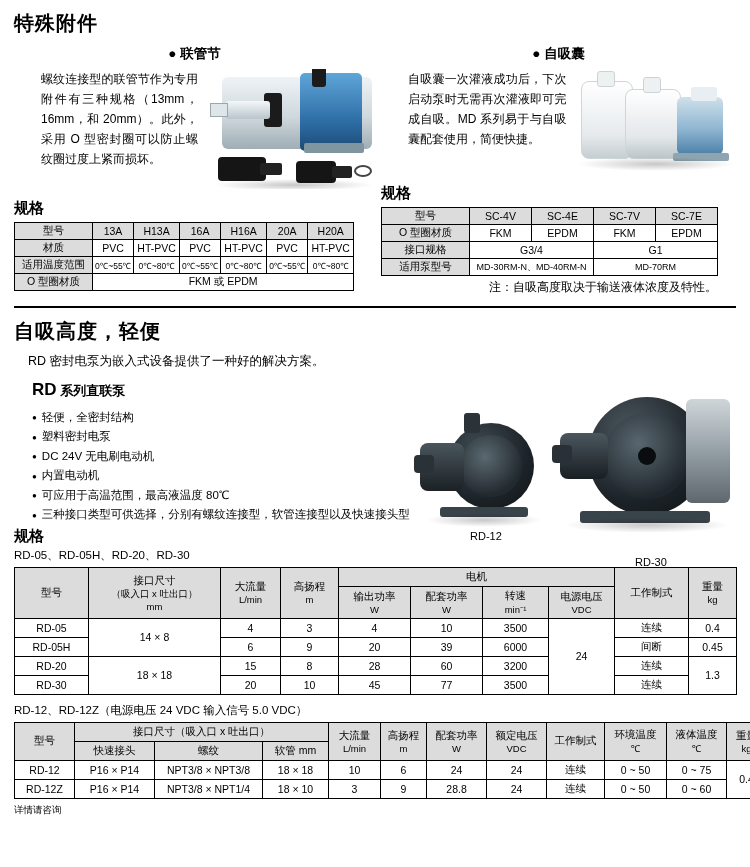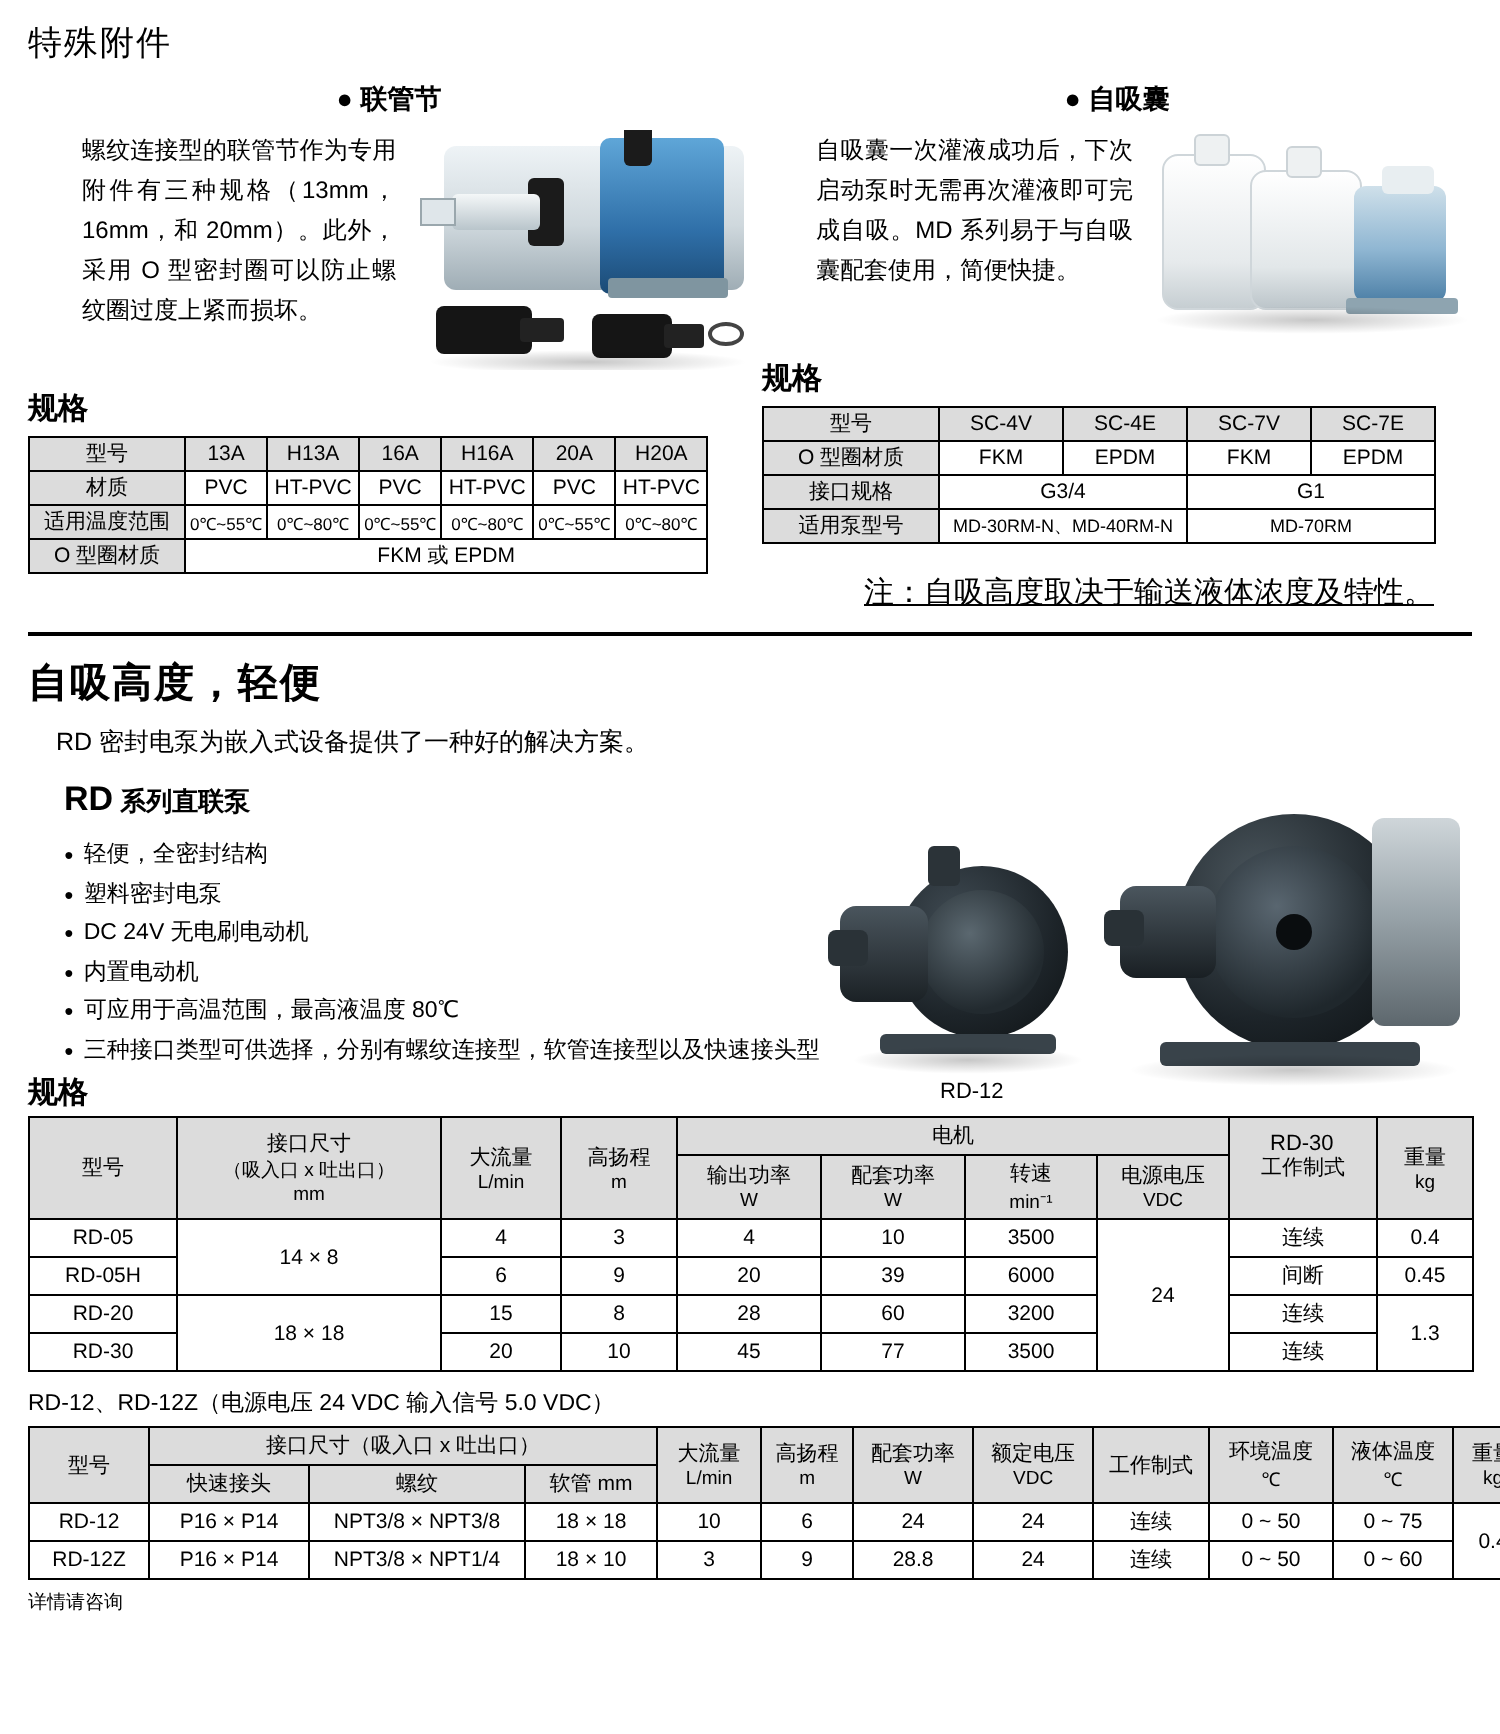--- a/index.html
+++ b/index.html
@@ -9,21 +9,21 @@
     background:#ffffff;
     font-family:"Liberation Sans", sans-serif;
     color:#000;
     position:relative;
     overflow:hidden;
   }
   .page { position:relative; width:750px; height:867px; }
 
   
   .sec1 { position:relative; padding:10px 14px 0 14px; }
-  .h-title { font-size:17px; font-weight:normal; letter-spacing:1px; }
+  .h-title { font-size:20px; font-weight:bold; letter-spacing:1px; }
   .cols { display:flex; margin-top:8px; }
   .col { width:50%; position:relative; }
   .bullet-title { font-size:13.5px; font-weight:bold; margin-bottom:6px;text-align:center; }
   .body-text {
     font-size:12px; line-height:20px; width:170px;
     text-align:justify;
   }
   .col-inner { display:flex;margin-left:27px; }
 
   
@@ -33,21 +33,21 @@
 
   
   .spec-h { font-size:15px; font-weight:bold; margin:10px 0 4px 0; }
   table.tb { border-collapse:collapse; font-size:10.5px; }
   table.tb th, table.tb td {
     border:1px solid #000; text-align:center; vertical-align:middle;
     padding:1px 2px; white-space:nowrap;
   }
   table.tb th { background:#dcdcdc; font-weight:normal; }
   .lbl-cell { background:#dcdcdc; text-align:left; padding-left:4px; }
-  .note { font-size:15px; margin-top:15px;text-decoration:underline; }
+  .note { font-size:12px; margin-top:3px; }
 
   .divider { border-top:2px solid #000; margin:10px 14px 0 14px; }
 
   
   .sec2 { padding:10px 14px 0 14px; position:relative; }
   .h2-title { font-size:20px; font-weight:bold; letter-spacing:1px; }
   .sub-line { font-size:12.5px; margin:8px 0 0 14px; }
   .rd-head { font-size:17px; font-weight:bold; margin:10px 0 0 18px; }
   .rd-head .small { font-size:13px; font-weight:bold; }
   .feat { margin:8px 0 0 18px; font-size:11.5px; line-height:19px; }
@@ -233,20 +233,21 @@
         <div class="art" style="left:-8px;top:52px;width:20px;height:18px;border-radius:4px;background:#293136;"></div>
         <div class="art" style="left:126px;top:6px;width:44px;height:104px;border-radius:6px;background:linear-gradient(180deg,#cfd6da 0%,#9aa5ab 45%,#5d676d 100%);"></div>
         <div class="art" style="left:20px;top:118px;width:130px;height:12px;border-radius:3px;background:#39434a;"></div>
         <div class="shadow-ell" style="left:4px;top:124px;width:166px;height:16px;"></div>
       </div>
       <div class="cap" style="left:60px;top:162px;">RD-12</div>
       <div class="cap" style="left:225px;top:188px;">RD-30</div>
     </div>
 
     <div class="tbl-title" style="margin-top:2px;">规格</div>
+    <div class="tbl-sub">RD-05、RD-05H、RD-20、RD-30</div>
 
     <table class="grid">
       <colgroup>
         <col style="width:74px">
           <col style="width:132px">
           <col style="width:60px">
           <col style="width:58px">
         <col style="width:72px">
           <col style="width:72px">
           <col style="width:66px">

